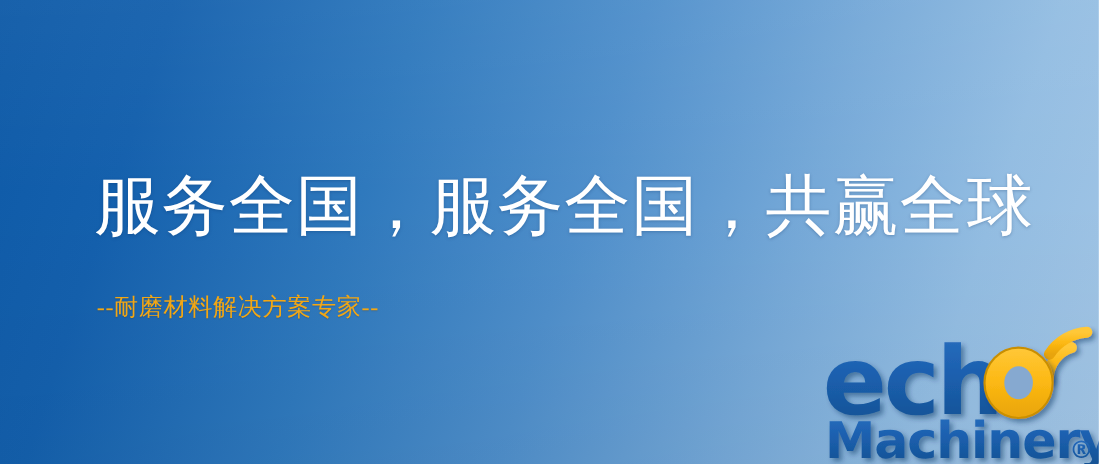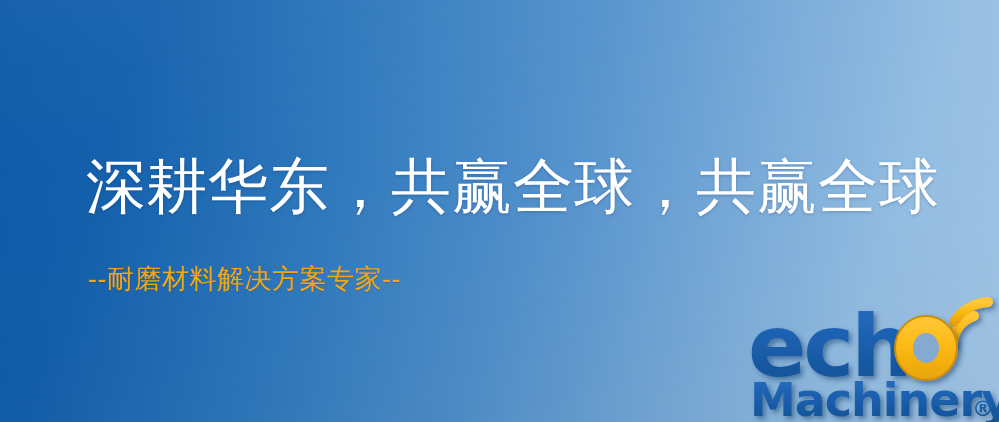--- a/index.html
+++ b/index.html
@@ -49,22 +49,22 @@
     color: #ffffff;
     white-space: nowrap;
     text-shadow: 0 1px 3px rgba(0,40,90,0.28);
     z-index: 3;
   }
 
   .subtitle {
     position: absolute;
     left: 88px;
     top: 263px;
-    font-family: Liberation Sans, sans-serif;
-    font-size: 27px;
+    font-family: Liberation Serif, serif;
+    font-size: 22px;
     line-height: 32px;
     letter-spacing: 0.5px;
     color: #f2a714;
     white-space: nowrap;
     z-index: 3;
     text-shadow: 0 1px 1px rgba(60,30,0,0.18);
   }
 
   
   .logo {
@@ -75,21 +75,21 @@
     height: 126px;
     z-index: 4;
   }
   .logo svg { display: block; }
 </style>
 </head>
 <body>
 
 <div id="banner">
 
-  <div class="headline">深耕华东，共赢全球，共赢全球</div>
+  <div class="headline">服务全国，服务全国，共赢全球</div>
 
   <div class="subtitle">--耐磨材料解决方案专家--</div>
 
   <div class="logo">
     <svg width="251" height="126" viewBox="0 0 251 126" xmlns="http://www.w3.org/2000/svg">
       <defs>
         <filter id="dshadow" x="-30%" y="-30%" width="180%" height="180%">
           <feDropShadow dx="3" dy="3" stdDeviation="2.6" flood-color="#0b2f5c" flood-opacity="0.45"></feDropShadow>
         </filter>
         <linearGradient id="blueGrad" x1="0" y1="0" x2="0" y2="1">

